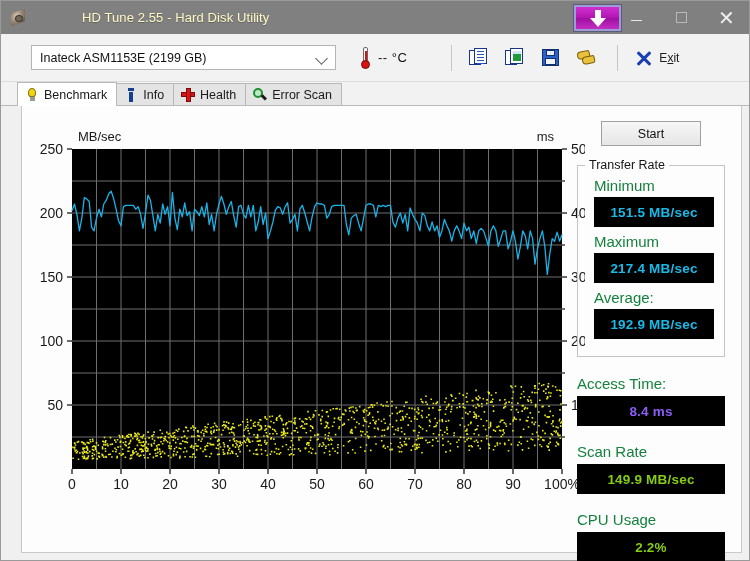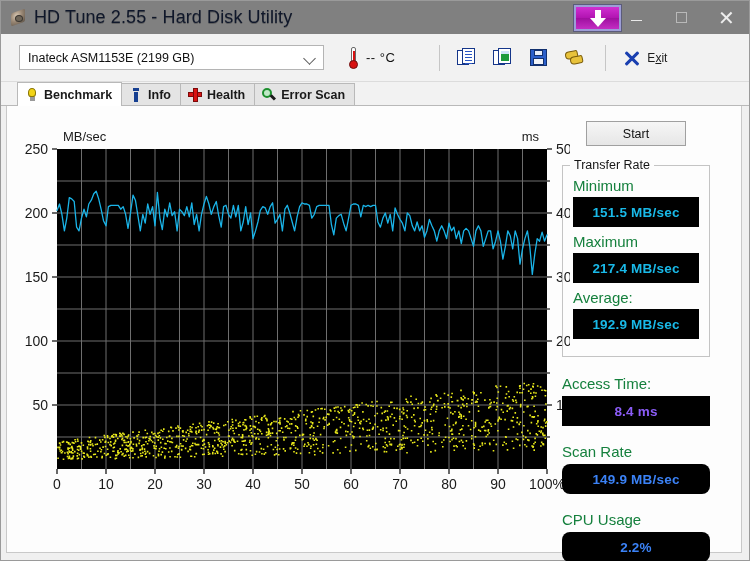--- a/index.html
+++ b/index.html
@@ -48,25 +48,26 @@
     border-radius: 2px;
   }
   #app-icon .ring {
     position: absolute; left: 5px; top: 6px;
     width: 6px; height: 5px;
     border: 1px solid #3a3630;
     border-radius: 50%;
     background: #6f6558;
   }
   #title-text {
-    color: #0f172a;
-    font-size: 18px;
+    color: #fef9c3;
+    font-size: 13px;
     letter-spacing: 0.1px;
     white-space: nowrap;
     text-shadow: 0 1px 0 rgba(0,0,0,0.25);
+    margin-left: 48px;
   }
   #win-controls {
     position: absolute;
     right: 0; top: 0;
     height: 33px;
     display: flex;
     align-items: center;
   }
   .win-btn {
     width: 45px; height: 33px;
@@ -118,21 +119,21 @@
   #toolbar {
     height: 47px;
     background: #f2f2f2;
     border-bottom: 1px solid #dcdcdc;
     display: flex;
     align-items: center;
     flex: 0 0 auto;
     position: relative;
   }
   #drive-select {
-    margin-left: 18px;
+    margin-left: 30px;
     width: 305px; height: 25px;
     background: #ffffff;
     border: 1px solid #b4b4b4;
     display: flex; align-items: center;
     box-sizing: border-box;
     position: relative;
   }
   #drive-select .val {
     font-size: 12.5px; color: #101010;
     margin-left: 8px;
@@ -298,21 +299,20 @@
     display: flex; align-items: center;
     padding: 0 9px 0 7px;
     font-size: 12.5px;
     color: #1a1a1a;
     background: #e4e4e4;
     border: 1px solid #b9b9b9;
     border-bottom: none;
     margin-right: -1px;
     box-sizing: border-box;
     position: relative;
-    font-weight: bold;
   }
   .tab.active {
     background: #ffffff;
     height: 24px;
     margin-bottom: -1px;
     z-index: 3;
   }
   .tab .ti { width: 14px; height: 14px; margin-right: 5px; position: relative; flex: 0 0 auto;}
   
   .ti-bulb .glass {
@@ -359,21 +359,21 @@
     width: 6px; height: 2.5px; background: #1a1a1a;
     transform: rotate(45deg);
   }
 
   
   #content {
     flex: 1 1 auto;
     background: #fdfdfd;
     border: 1px solid #c9c9c9;
     border-top: none;
-    margin: 0 7px 7px 5px;
+    margin: 0 7px 7px 20px;
     position: relative;
   }
 
   
   #chart-wrap {
     position: absolute;
     left: 8px; top: 5px;
     width: 555px; height: 400px;
   }
   #chart-svg { display: block; }
@@ -388,21 +388,21 @@
     width: 100px; height: 25px;
     margin: 0 auto 19px auto;
     background: linear-gradient(180deg,#f6f6f6 0%, #e6e6e6 100%);
     border: 1px solid #a0a0a0;
     display: flex; align-items: center; justify-content: center;
     font-size: 12.5px; color: #111111;
     box-sizing: border-box;
   }
   .group {
     border: 1px solid #c4c4c4;
-    padding: 8px 10px 11px 10px;
+    padding: 8px 10px 11px 16px;
     position: relative;
     margin-bottom: 18px;
   }
   .group > .legend {
     position: absolute;
     top: -8px; left: 7px;
     background: #fdfdfd;
     padding: 0 4px;
     font-size: 12.5px;
     color: #151515;
@@ -415,21 +415,21 @@
     background: #000000;
     height: 30px;
     display: flex; align-items: center; justify-content: center;
     font-size: 13.5px;
     font-weight: bold;
     letter-spacing: 0.2px;
     margin-bottom: 6px;
   }
   .readout.cyan { color: #19b9e8; }
   .readout.yellow { color: #8b5cf6; }
-  .readout.white { color: #3b82f6; border-radius: 8px; }
+  .readout.white { color: #84cc16; }
   .block { margin-bottom: 17px; }
   .block .fld-label { margin-bottom: 4px; }
 </style>
 </head>
 <body>
 
 <div id="window">
 
   <div id="titlebar">
     <div id="app-icon">

